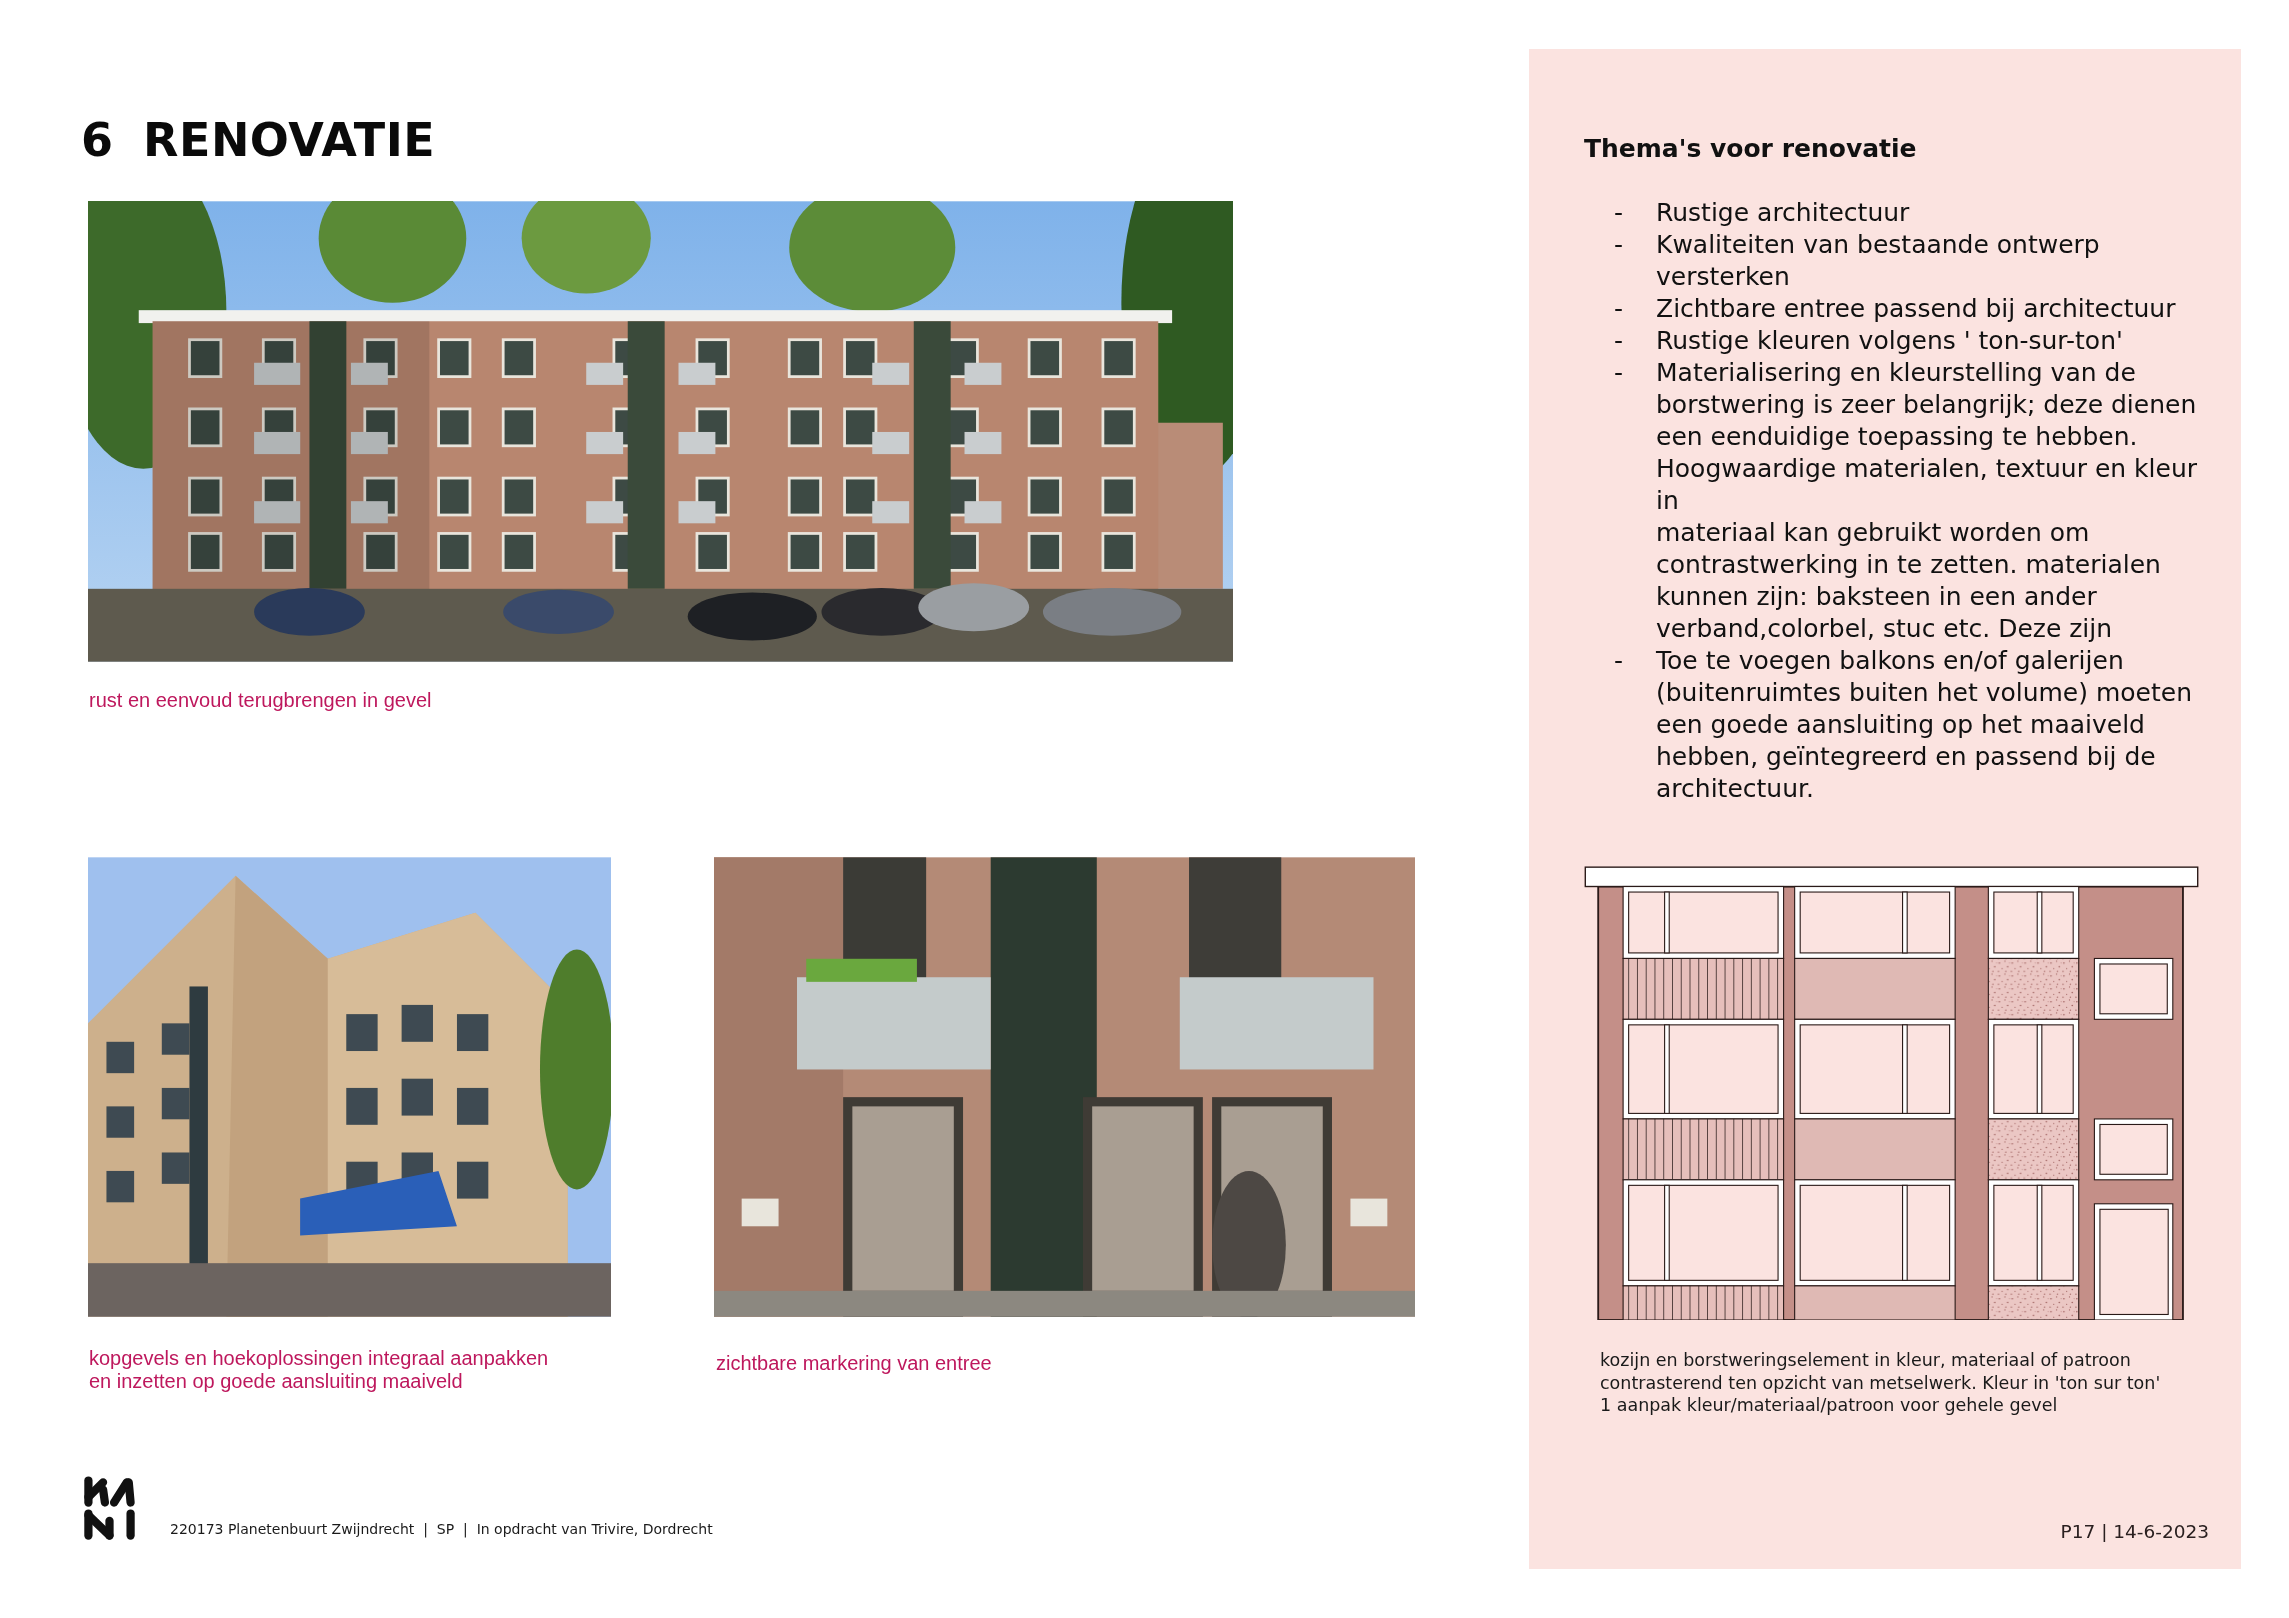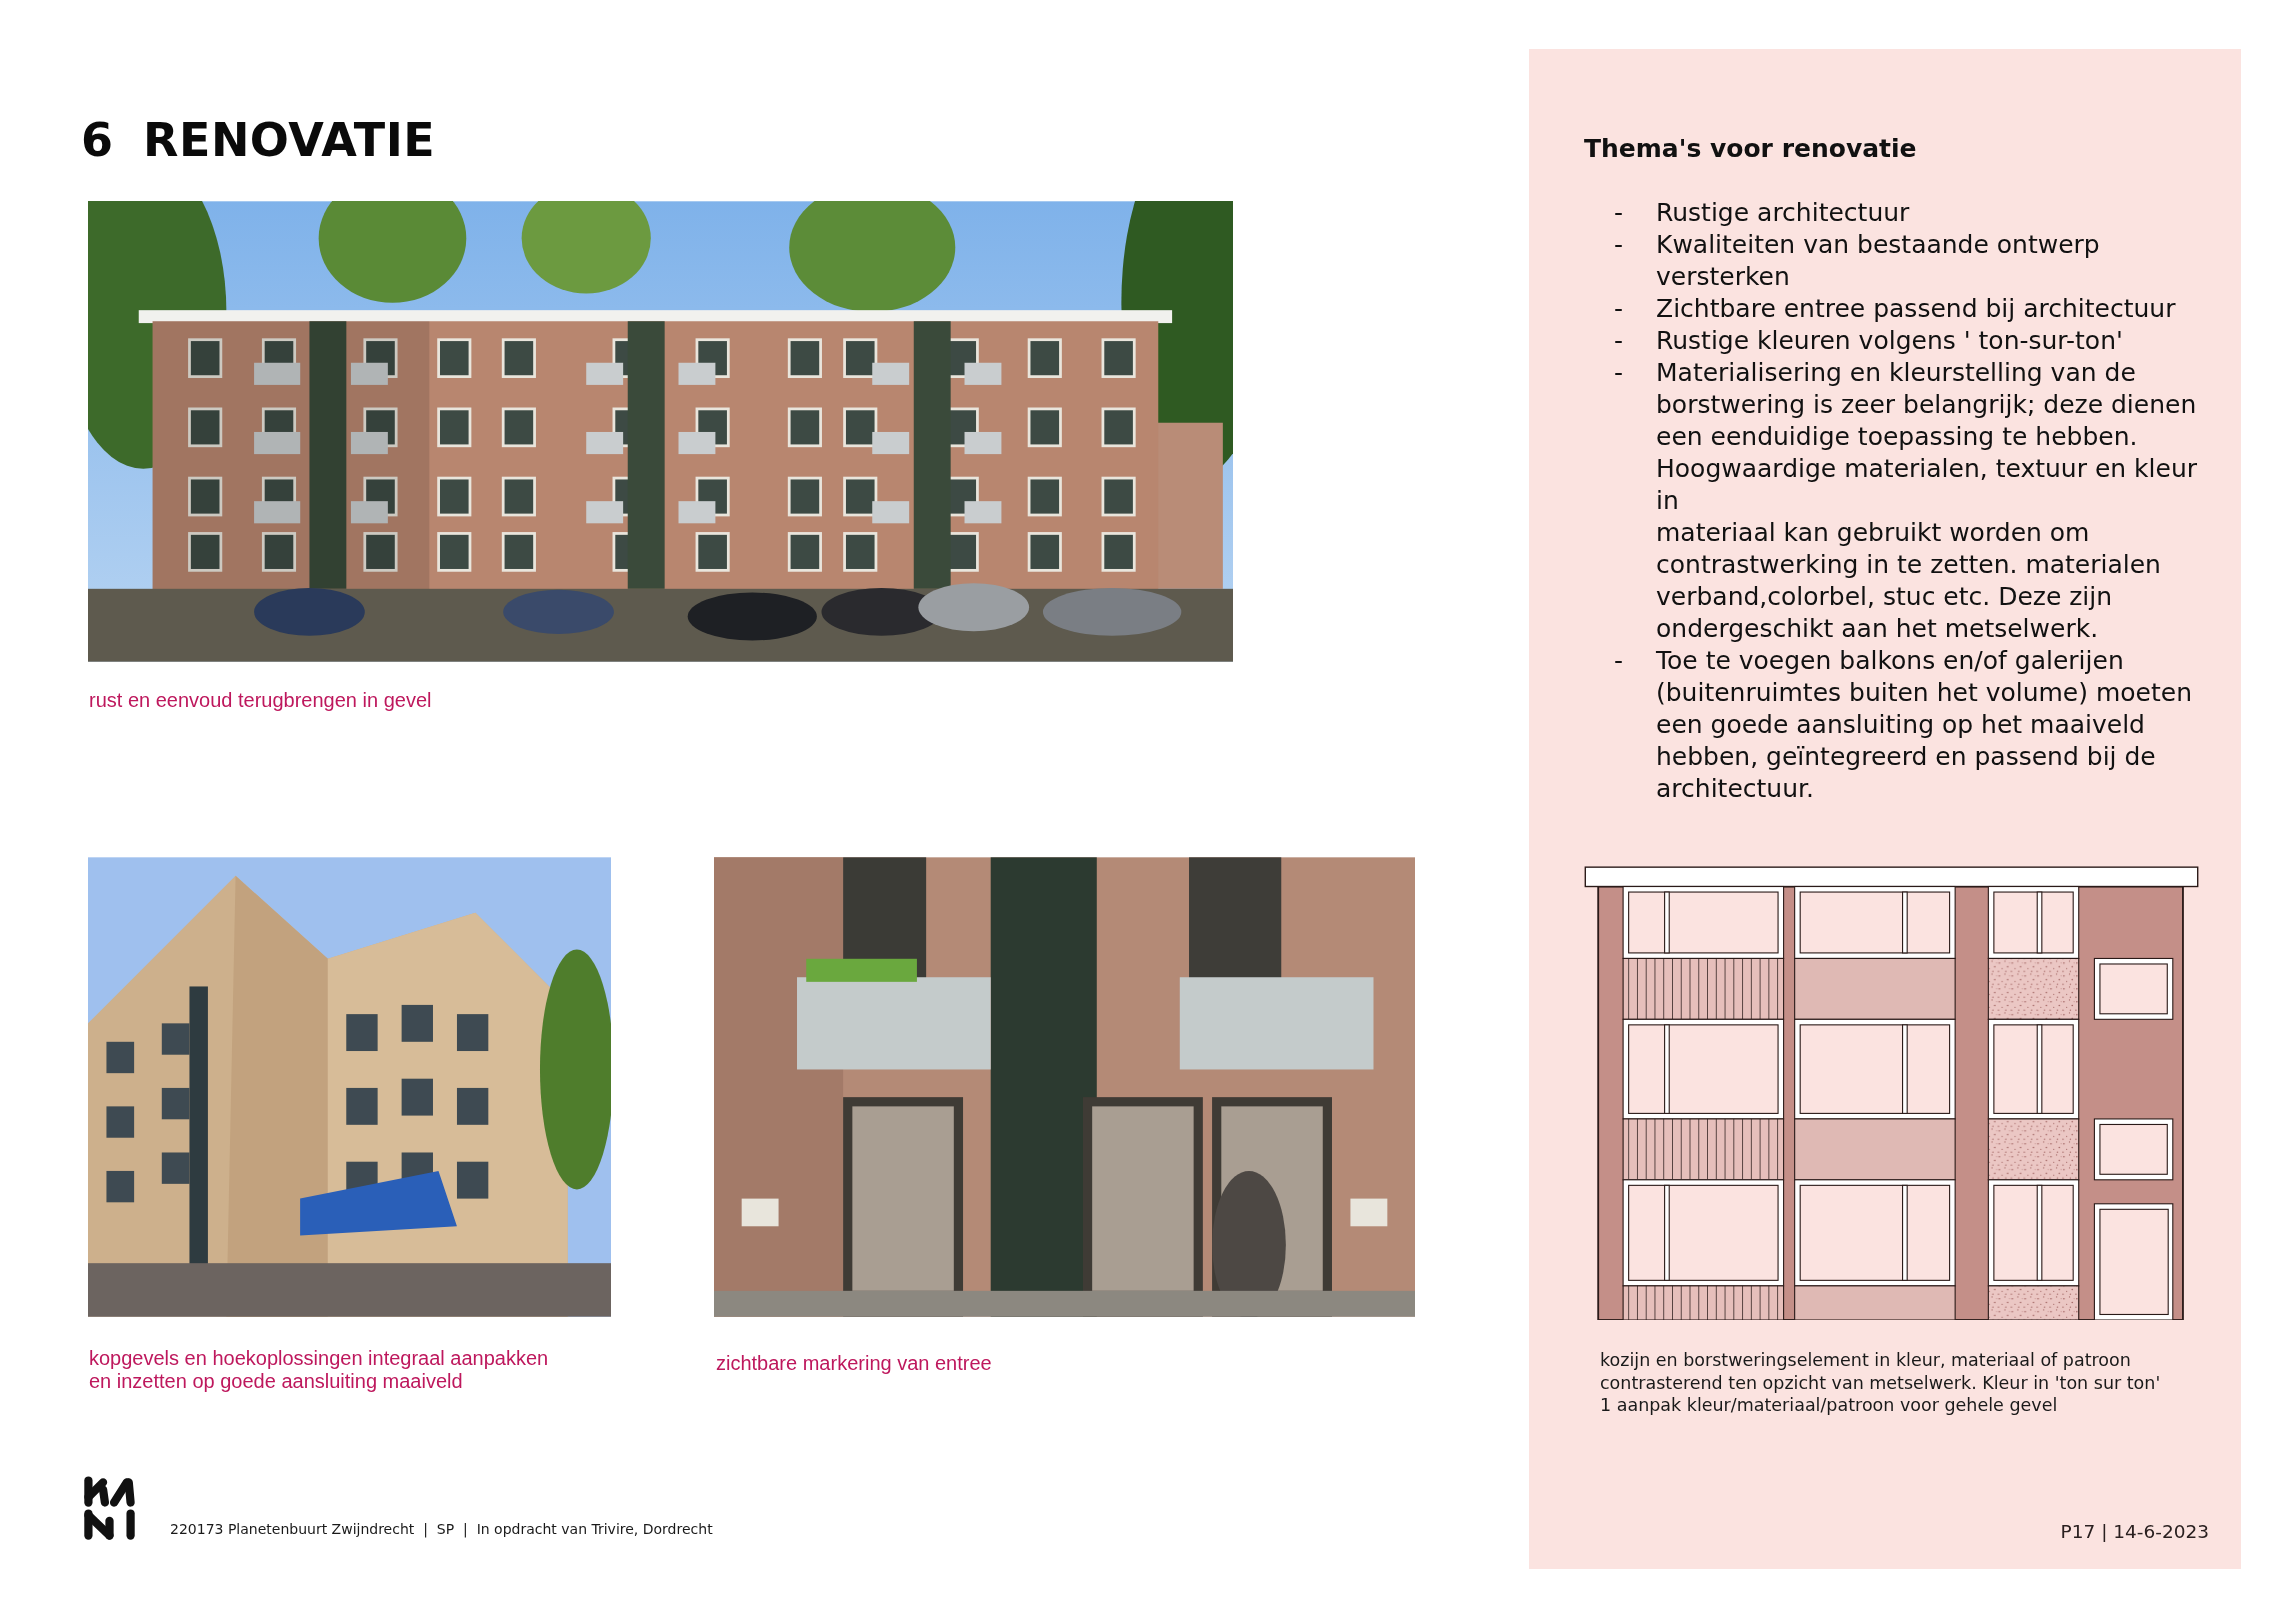--- a/index.html
+++ b/index.html
@@ -219,22 +219,22 @@
       <div>Rustige kleuren volgens ' ton-sur-ton'</div>
     </li>
     <li>
       <span class="dash">-</span>
       <div>Materialisering en kleurstelling van de</div>
       <div>borstwering is zeer belangrijk; deze dienen</div>
       <div>een eenduidige toepassing te hebben.</div>
       <div>Hoogwaardige materialen, textuur en kleur in</div>
       <div>materiaal kan gebruikt worden om</div>
       <div>contrastwerking in te zetten. materialen</div>
+      <div>kunnen zijn: baksteen in een ander</div>
       <div>verband,colorbel, stuc etc. Deze zijn</div>
-      <div>ondergeschikt aan het metselwerk.</div>
     </li>
     <li>
       <span class="dash">-</span>
       <div>Toe te voegen balkons en/of galerijen</div>
       <div>(buitenruimtes buiten het volume) moeten</div>
       <div>een goede aansluiting op het maaiveld</div>
       <div>hebben, geïntegreerd en passend bij de</div>
       <div>architectuur.</div>
     </li>
   </ul>

